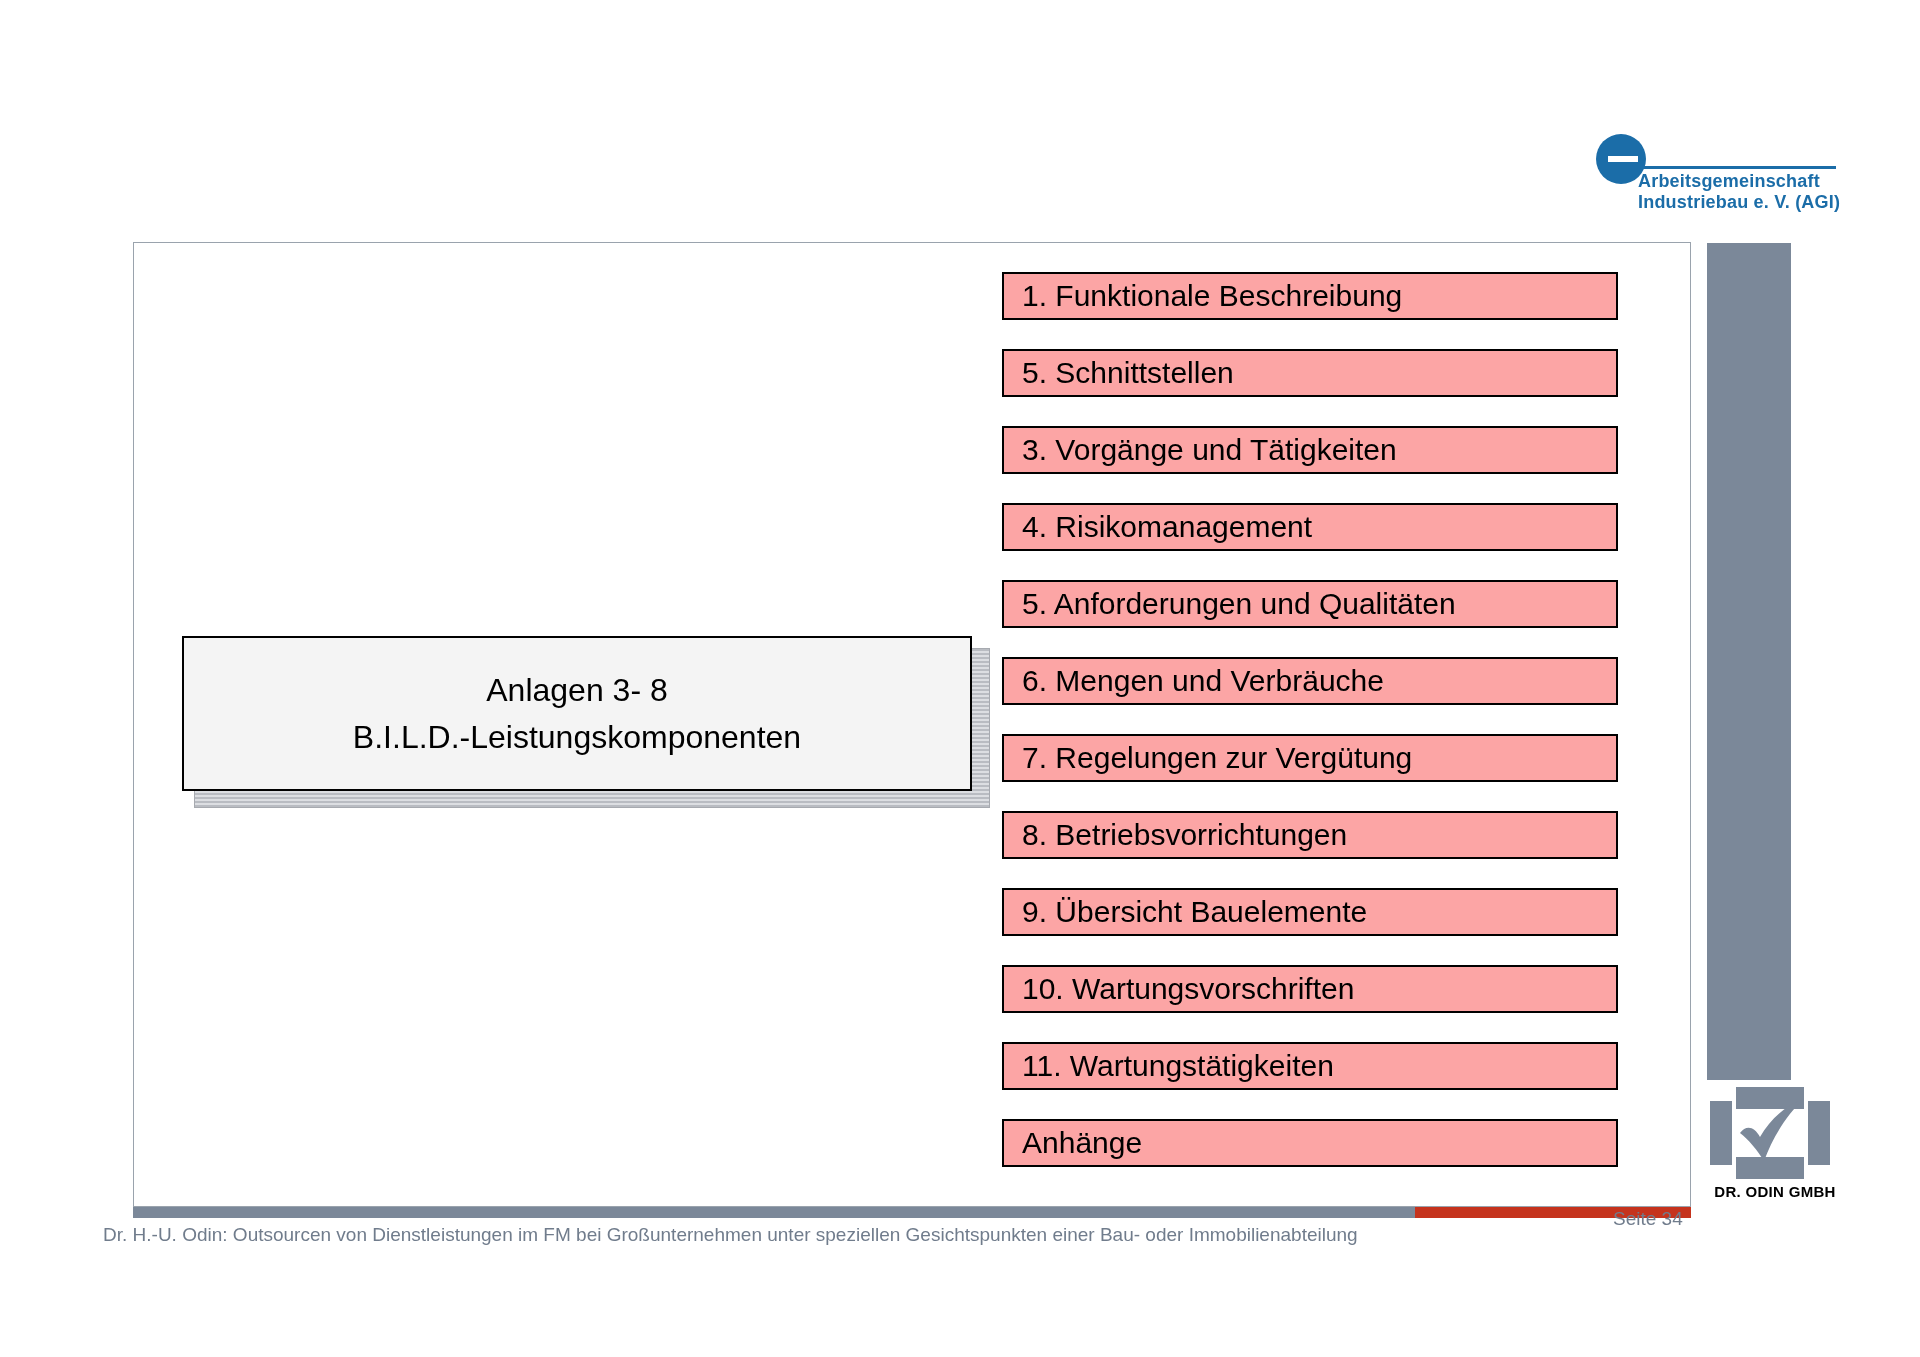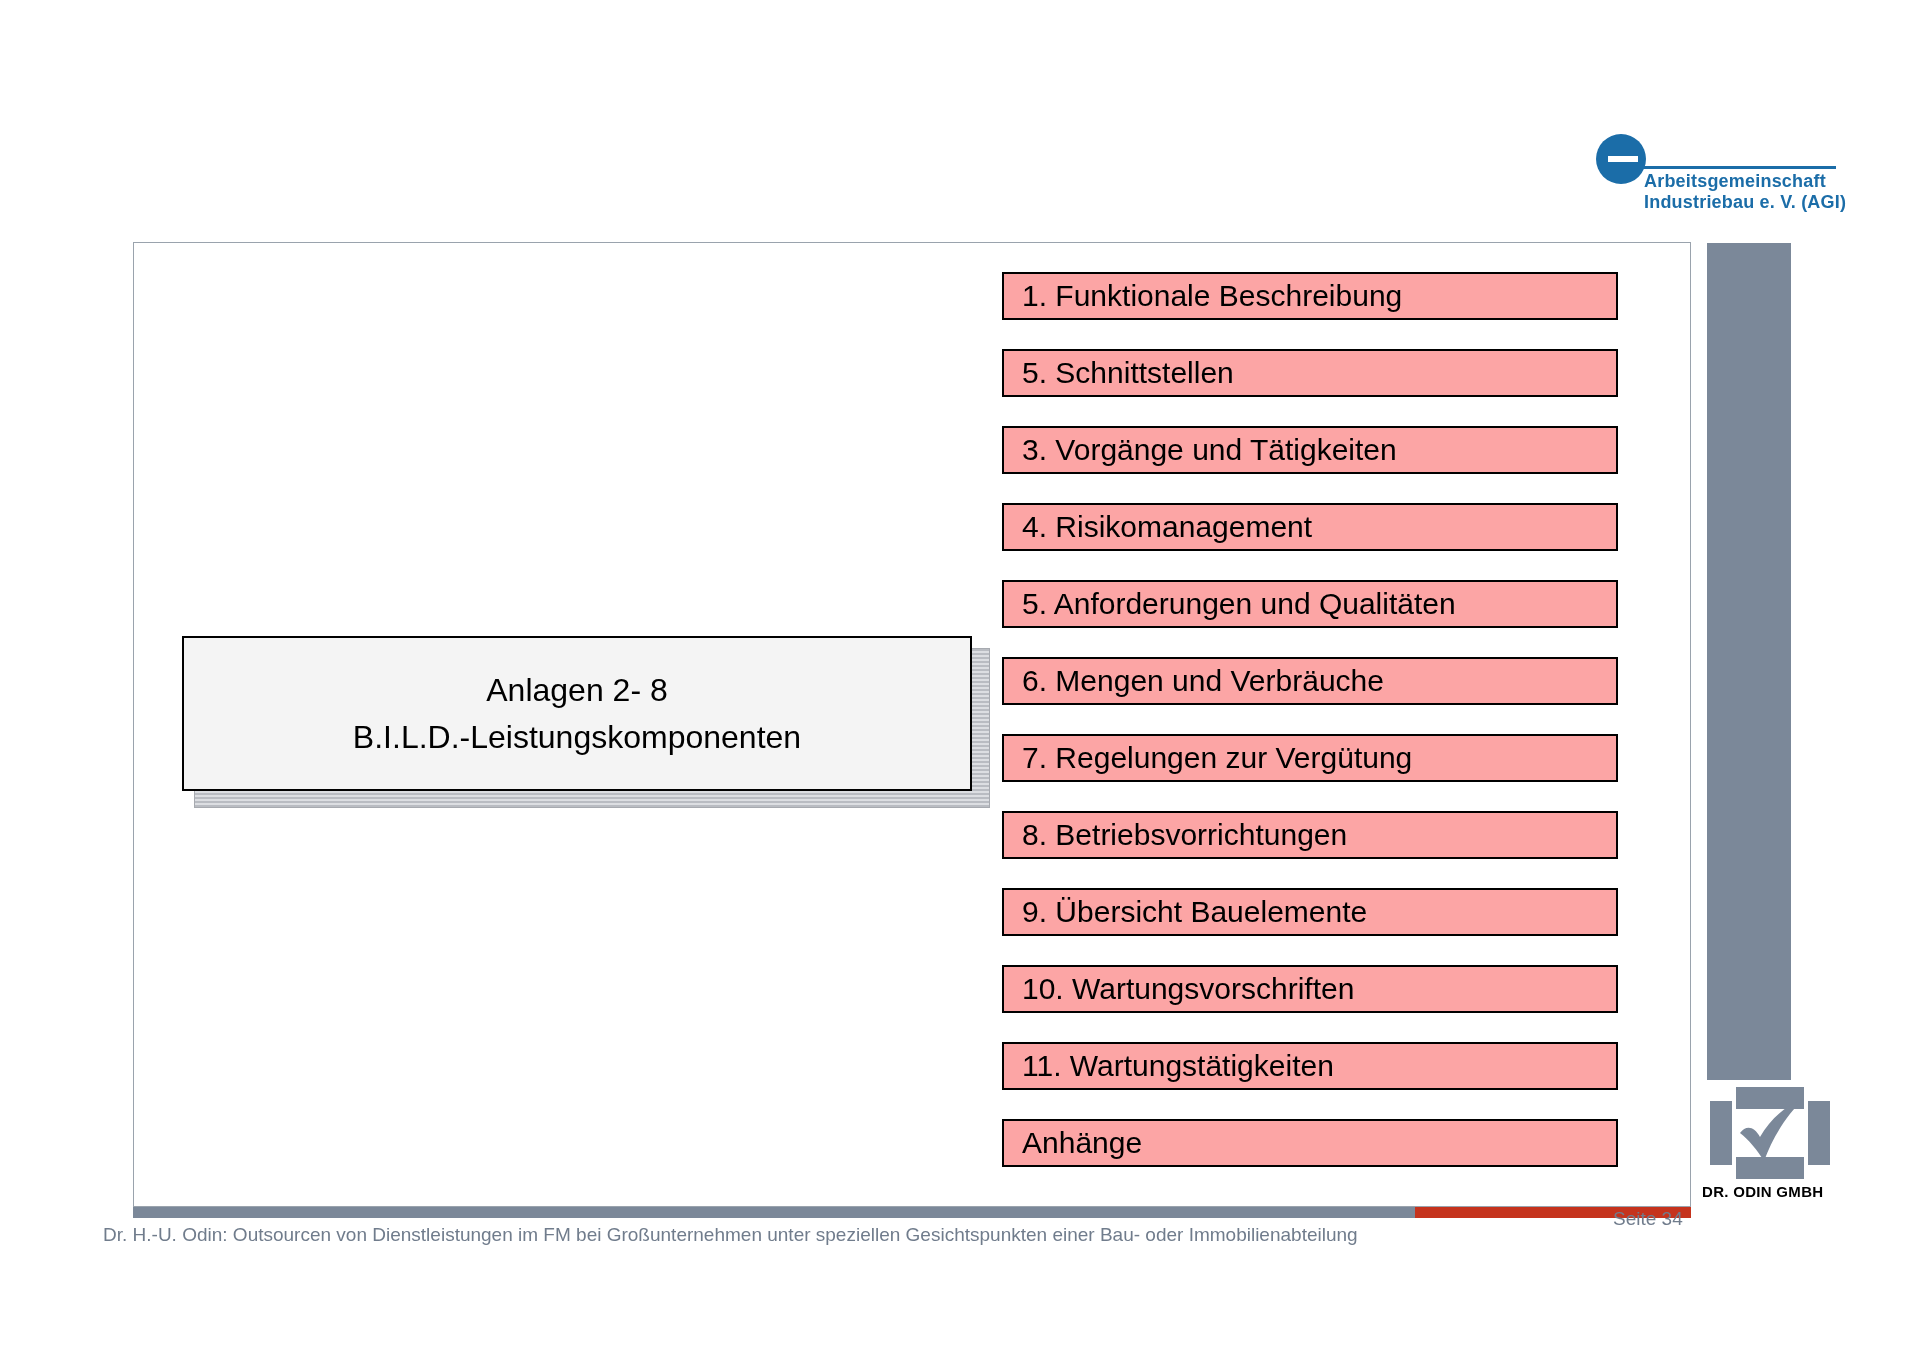--- a/index.html
+++ b/index.html
@@ -28,21 +28,21 @@
     position:absolute; left:32px; top:-4px;
     font-size:86px; font-weight:bold; font-style:italic;
     color:#1B6DA8; letter-spacing:-3px; line-height:86px;
   }
   .agi-rule {
     position:absolute; left:40px; top:88px; width:200px; height:3px; background:#1B6DA8;
   }
   .agi-sub {
     position:absolute; left:42px; top:93px;
     font-size:18px; font-weight:bold; color:#1B6DA8;
-    line-height:21px; letter-spacing:0.2px; white-space:nowrap;margin-left:6px;
+    line-height:21px; letter-spacing:0.2px; white-space:nowrap;
   }
 
   
   .content-frame {
     position:absolute; left:133px; top:242px; width:1558px; height:965px;
     border:1px solid #9aa3ad; background:#ffffff;
   }
 
   
   .side-bar {
@@ -103,21 +103,21 @@
   .odin-seg { position:absolute; background:#7B8899; }
   .odin-top    { left:26px; top:0px;  width:68px; height:22px; }
   .odin-bottom { left:26px; top:70px; width:68px; height:22px; }
   .odin-left   { left:0px;  top:14px; width:22px; height:64px; }
   .odin-right  { left:98px; top:14px; width:22px; height:64px; }
   .odin-check {
     position:absolute; left:26px; top:12px; width:72px; height:68px;
   }
   .odin-name {
     position:absolute; left:0px; top:96px; width:146px;
-    text-align:left; font-size:15px; font-weight:bold; color:#000000;
+    text-align:center; font-size:15px; font-weight:bold; color:#000000;
     white-space:nowrap; letter-spacing:0.3px;
   }
 </style>
 </head>
 <body>
 
 <div class="slide">
 
 
   <div class="agi-logo">
@@ -170,21 +170,21 @@
         <span class="lbl">11. Wartungstätigkeiten</span>
       </div>
     <div class="list-item">
         <span class="lbl">Anhänge</span>
       </div>
   </div>
 
   <div class="anlagen-wrap">
     <div class="anlagen-shadow"></div>
     <div class="anlagen-box">
-      <div class="anlagen-line">Anlagen 2- 8</div>
+      <div class="anlagen-line">Anlagen 3- 8</div>
       <div class="anlagen-line">B.I.L.D.-Leistungskomponenten</div>
     </div>
   </div>
 
   <div class="rule-gray"></div>
   <div class="rule-red"></div>
 
   <div class="footer-text">Dr. H.-U. Odin: Outsourcen von Dienstleistungen im FM bei Großunternehmen unter speziellen Gesichtspunkten einer Bau- oder Immobilienabteilung</div>
   <div class="page-num">Seite 34</div>
 

